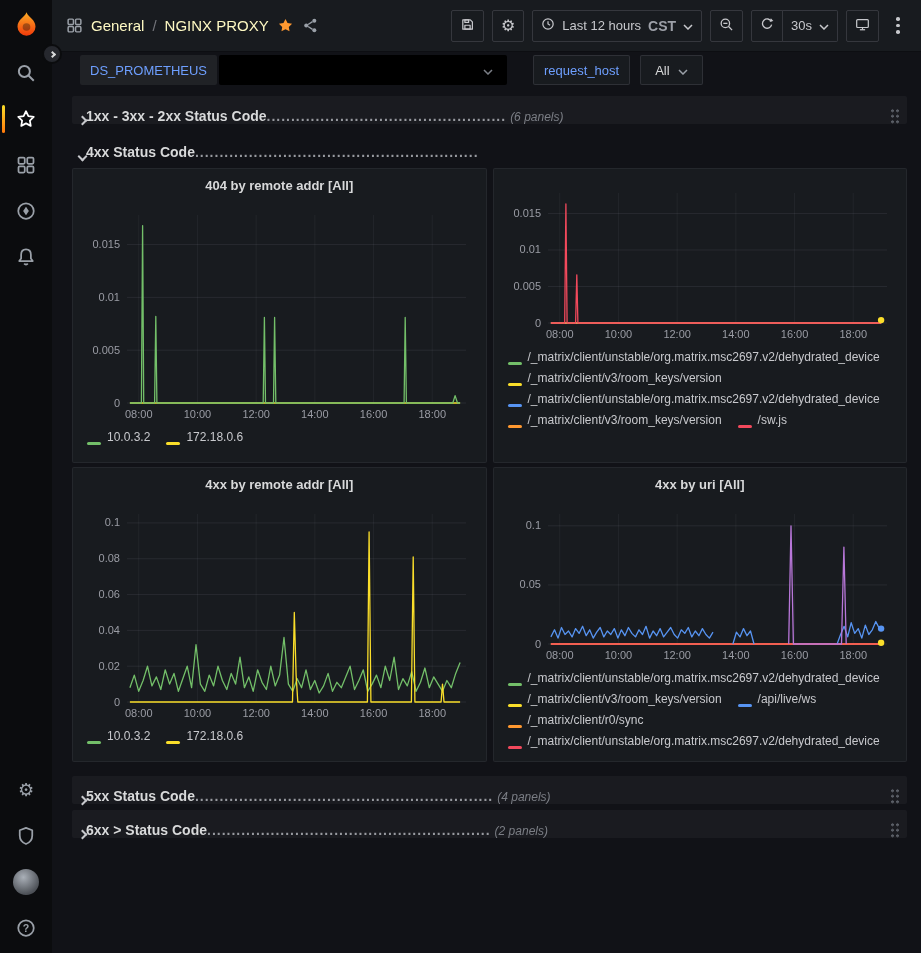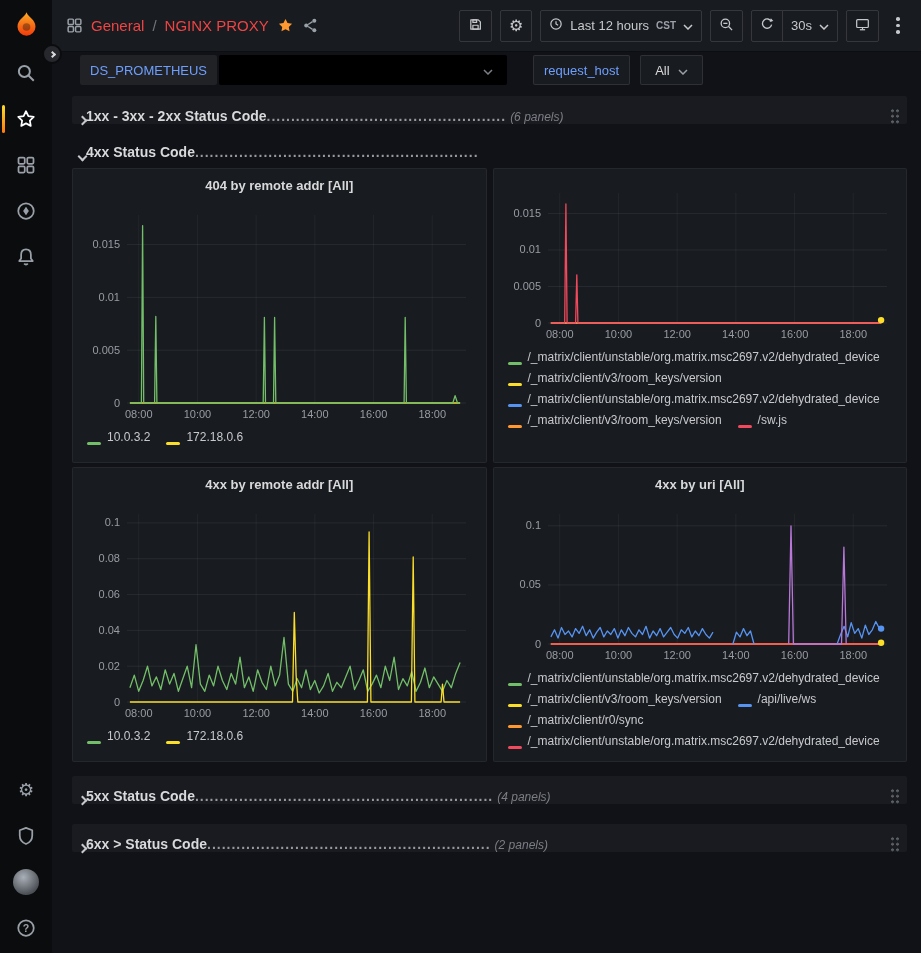--- a/index.html
+++ b/index.html
@@ -14,26 +14,26 @@
   .sitem svg{display:block;}
   .sitem.active::before{content:"";position:absolute;left:2px;top:9px;bottom:9px;width:3px;border-radius:2px;background:linear-gradient(#FADE2A,#FF780A);}
   .side-bottom{margin-top:auto;margin-bottom:2px;display:flex;flex-direction:column;}
   .collapse-btn{position:absolute;right:-10px;top:44px;width:20px;height:20px;border-radius:50%;background:#26282e;border:2px solid #0b0c0e;display:flex;align-items:center;justify-content:center;z-index:6;cursor:pointer;}
   .avatar{width:26px;height:26px;border-radius:50%;background:radial-gradient(circle at 40% 32%,#aab0b8,#4d5157 72%);display:block;}
   .gearglyph{font-size:18px;color:#9aa0a8;line-height:1;}
 
   
   .main{flex:1;display:flex;flex-direction:column;min-width:0;background:#111217;}
   .topnav{flex:0 0 52px;height:52px;background:#181b1f;border-bottom:1px solid #0d0e12;display:flex;align-items:center;gap:8px;padding:0 12px 0 14px;}
-  .crumb{font-size:15px;color:#ef4444;cursor:pointer;white-space:nowrap;}
+  .crumb{font-size:15px;color:#fef9c3;cursor:pointer;white-space:nowrap;}
   .sep{color:#74767c;font-size:15px;}
   .nav-ic{display:flex;align-items:center;cursor:pointer;}
   .toolbar{margin-left:auto;display:flex;align-items:center;gap:8px;}
   .tbtn{height:32px;min-width:32px;padding:0 8px;display:inline-flex;align-items:center;justify-content:center;gap:7px;background:transparent;border:1px solid rgba(204,204,220,0.16);border-radius:2px;color:#c7c8cc;font-size:13px;font-family:inherit;cursor:pointer;white-space:nowrap;}
-  .tz{font-size:10px;color:#9da0a8;font-weight:700;}
+  .tz{font-size:14px;color:#9da0a8;font-weight:700;}
   .btn-group{display:flex;}
   .btn-group .tbtn:first-child{border-radius:2px 0 0 2px;}
   .btn-group .tbtn:last-child{border-left:none;border-radius:0 2px 2px 0;}
   .kebab{border:none;background:none;width:22px;height:32px;display:inline-flex;flex-direction:column;align-items:center;justify-content:center;gap:3px;cursor:pointer;}
   .kebab i{width:3.5px;height:3.5px;border-radius:50%;background:#c7c8cc;}
 
   
   .subnav{flex:0 0 36px;display:flex;align-items:center;padding:0 12px 0 28px;gap:2px;}
   .var-label{height:30px;display:inline-flex;align-items:center;padding:0 10px;background:#202226;border-radius:2px;color:#6E9FFF;font-size:13px;font-weight:500;white-space:nowrap;}
   .var-value{height:30px;display:inline-flex;align-items:center;gap:8px;padding:0 14px;background:#181b1f;border:1px solid rgba(204,204,220,0.12);border-radius:2px;color:#d8d9da;font-size:13px;font-family:inherit;cursor:pointer;}
@@ -476,21 +476,21 @@
                 <em>/_matrix/client/r0/sync</em>
               </span>
               <span class="li">
                 <i style="background: rgb(242, 73, 92);"></i>
                 <em>/_matrix/client/unstable/org.matrix.msc2697.v2/dehydrated_device</em>
               </span>
             </div>
         </section>
       </div>
 
-      <div class="rowhdr collapsed" style="margin-bottom:20px;">
+      <div class="rowhdr collapsed" style="margin-bottom:6px;">
         <span class="chev r"></span>
         <span class="rtitle">5xx Status Code</span>
         <span class="leader">.............................................................</span>
         <span class="rcount">(4 panels)</span>
         <span class="grip"></span>
       </div>
 
       <div class="rowhdr collapsed">
         <span class="chev r"></span>
         <span class="rtitle">6xx &gt; Status Code</span>

